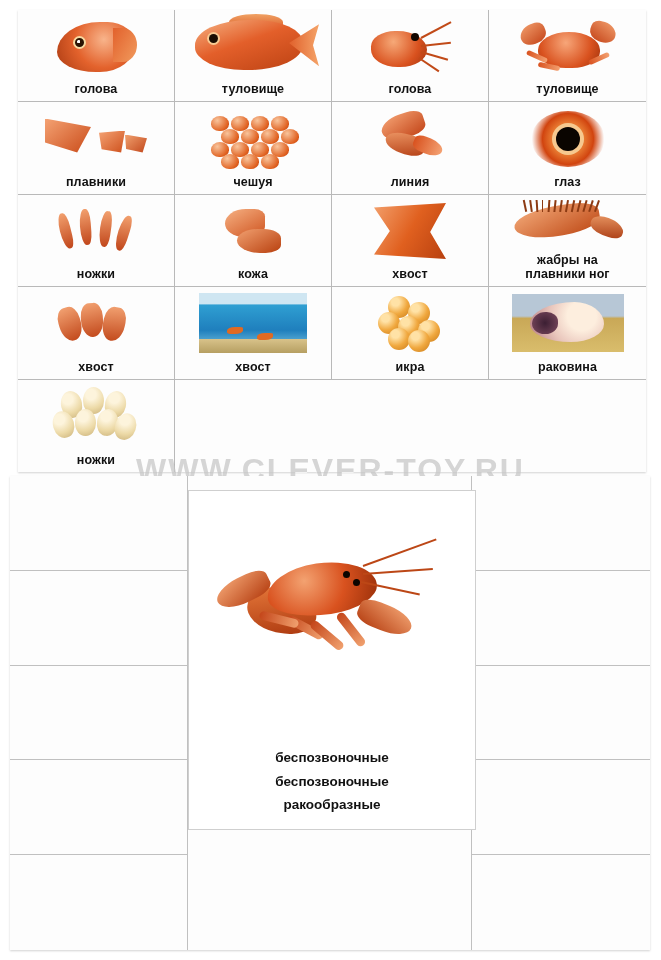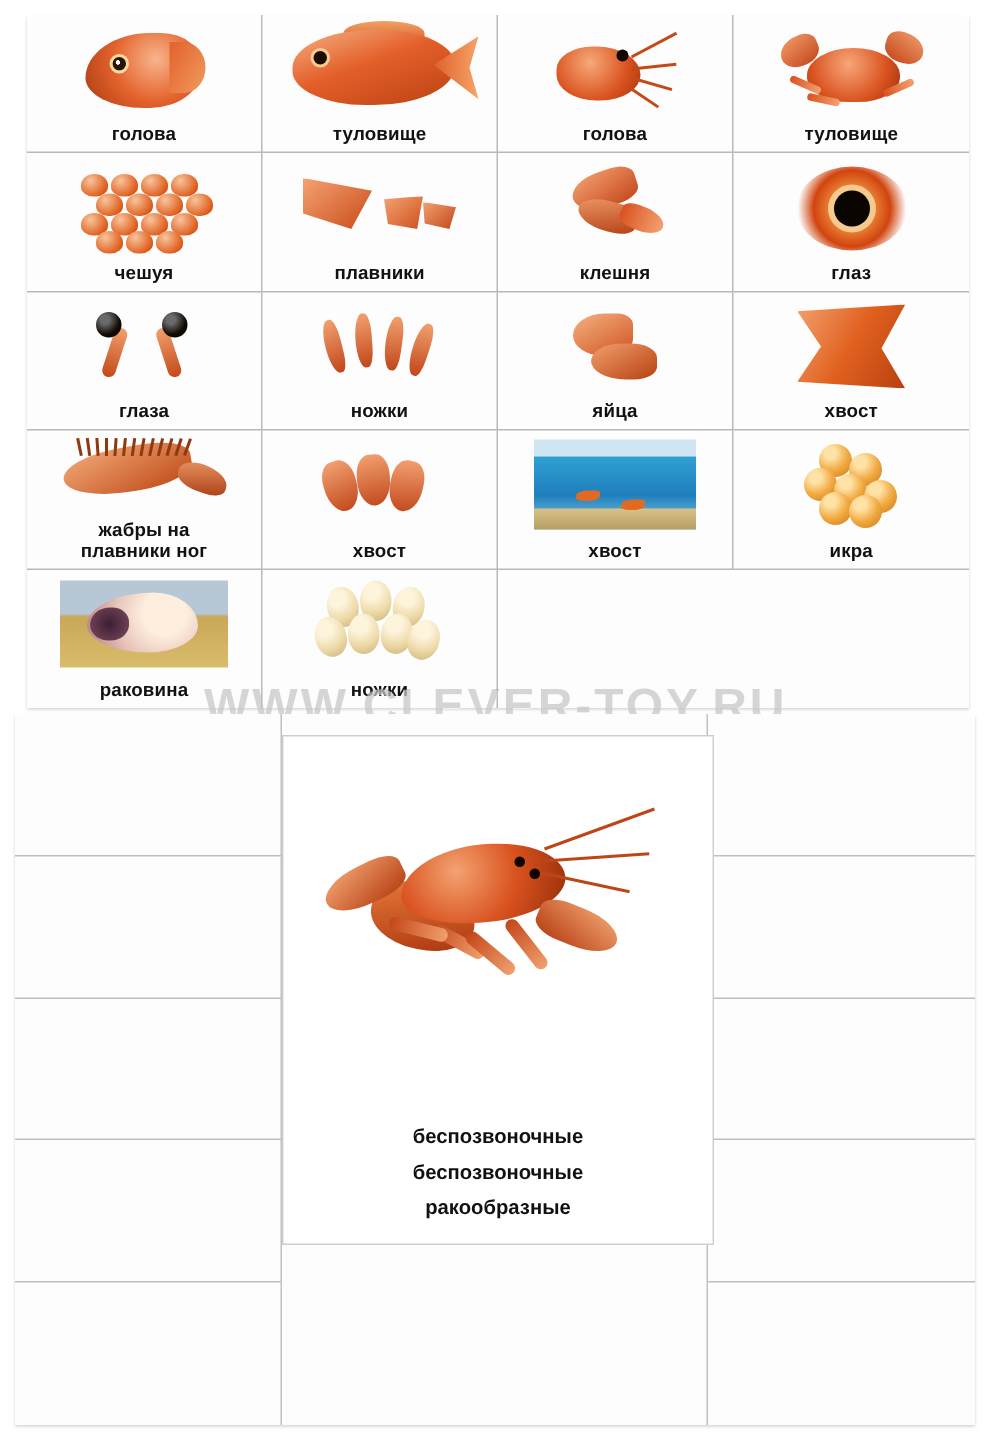--- a/index.html
+++ b/index.html
@@ -486,20 +486,31 @@
         <div class="crab">
           <div class="cb"></div>
           <div class="claw" style="left:0px;top:8px;transform:rotate(-22deg);"></div>
           <div class="claw" style="right:0px;top:6px;transform:rotate(18deg) scaleX(-1);"></div>
           <div class="leg" style="left:6px;top:38px;transform:rotate(24deg);"></div>
           <div class="leg" style="right:6px;top:40px;transform:rotate(-24deg);"></div>
           <div class="leg" style="left:18px;top:48px;transform:rotate(12deg);"></div>
         </div>
       </div>
       <div class="label">туловище</div>
+    </div>
+
+    <div class="card">
+      <div class="art">
+        <div class="fins">
+          <div class="f1"></div>
+            <div class="f2"></div>
+            <div class="f3"></div>
+        </div>
+      </div>
+      <div class="label">плавники</div>
     </div>
 
     <div class="card">
       <div class="art">
         <div class="scales">
           <i style="left:6px;top:6px"></i>
             <i style="left:26px;top:6px"></i>
             <i style="left:46px;top:6px"></i>
             <i style="left:66px;top:6px"></i>
           <i style="left:16px;top:19px"></i>
@@ -511,86 +522,64 @@
             <i style="left:46px;top:32px"></i>
             <i style="left:66px;top:32px"></i>
           <i style="left:16px;top:44px"></i>
             <i style="left:36px;top:44px"></i>
             <i style="left:56px;top:44px"></i>
         </div>
       </div>
       <div class="label">чешуя</div>
     </div>
 
-    <div class="card">
-      <div class="art">
-        <div class="fins">
-          <div class="f1"></div>
-            <div class="f2"></div>
-            <div class="f3"></div>
-        </div>
-      </div>
-      <div class="label">плавники</div>
-    </div>
-
 
     <div class="card">
       <div class="art">
         <div class="pincer">
           <div class="p1"></div>
             <div class="p2"></div>
             <div class="arm"></div>
         </div>
       </div>
-      <div class="label">клешня</div>
+      <div class="label">линия</div>
     </div>
 
     <div class="card">
       <div class="art">
         <div class="eyebig">
             <div class="halo"></div>
             <div class="pup"></div>
           </div>
       </div>
       <div class="label">глаз</div>
     </div>
 
 
-    <div class="card">
-      <div class="art">
-        <div class="stalks">
-          <div class="st" style="left:22px;top:16px;transform:rotate(18deg);"></div>
-          <div class="st" style="left:58px;top:16px;transform:rotate(-18deg);"></div>
-          <div class="bb" style="left:14px;top:6px;"></div>
-          <div class="bb" style="left:58px;top:6px;"></div>
-        </div>
-      </div>
-      <div class="label">глаза</div>
-    </div>
 
     <div class="card">
       <div class="art">
         <div class="legs">
           <i style="left:10px;top:10px;transform:rotate(-14deg);"></i>
           <i style="left:30px;top:6px;transform:rotate(-4deg);"></i>
           <i style="left:50px;top:8px;transform:rotate(8deg);"></i>
           <i style="left:68px;top:12px;transform:rotate(18deg);"></i>
         </div>
       </div>
       <div class="label">ножки</div>
     </div>
 
     <div class="card">
       <div class="art">
         <div class="gills">
             <div class="g1"></div>
             <div class="g2"></div>
           </div>
       </div>
-      <div class="label">яйца</div>
+      <div class="label">кожа</div>
     </div>
 
     <div class="card">
       <div class="art">
         <div class="tailfan">
             <div class="t"></div>
           </div>
       </div>
       <div class="label">хвост</div>
     </div>

